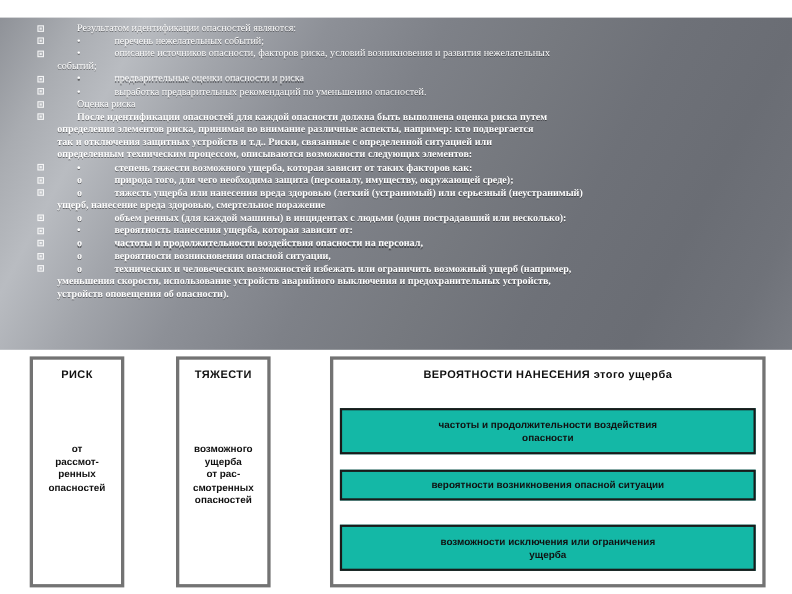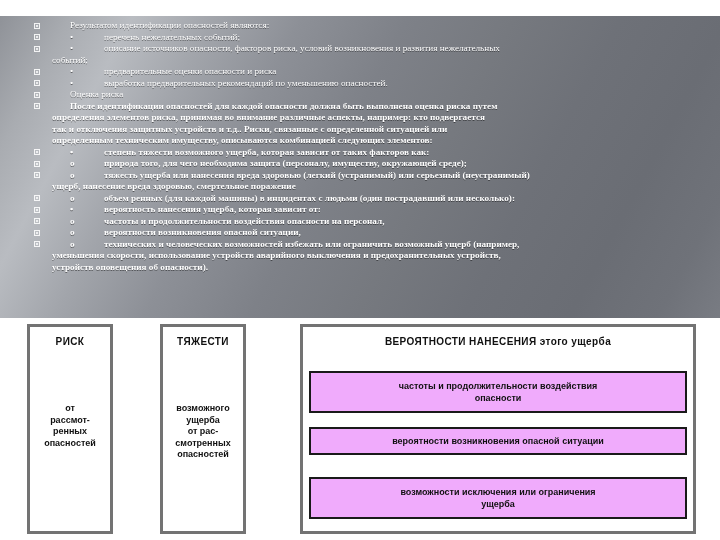--- a/index.html
+++ b/index.html
@@ -159,21 +159,21 @@
     white-space: pre-line;
     padding-left: 44px;
   }
   #conn-depends { left: 113px; top: 95px; width: 47px; }
   #conn-and     { left: 246px; top: 100px; width: 54px; }
 
   .subbox {
     position: absolute;
     box-sizing: border-box;
     border: 2px solid #1a1a1a;
-    background: #f0abfc;
+    background: #14b8a6;
     display: flex;
     align-items: center;
     justify-content: center;
     text-align: center;
     font-family: "Liberation Sans", "DejaVu Sans", sans-serif;
     font-weight: bold;
     font-size: 9px;
     line-height: 12px;
     color: #111111;
     white-space: pre-line;
@@ -225,21 +225,21 @@
           <span class="blt"></span>
           <span class="txt">После идентификации опасностей для каждой опасности должна быть выполнена оценка риска путем</span>
         </div>
         <div class="line cont bold">
           <span class="txt">определения элементов риска, принимая во внимание различные аспекты, например: кто подвергается</span>
         </div>
         <div class="line cont bold">
           <span class="txt">так и отключения защитных устройств и т.д.. Риски, связанные с определенной ситуацией или</span>
         </div>
         <div class="line cont bold">
-          <span class="txt">определенным техническим имуществу, описываются комбинацией следующих элементов:</span>
+          <span class="txt">определенным техническим процессом, описываются возможности следующих элементов:</span>
         </div>
         <div class="line lvl2 bold">
           <span class="blt"></span>
           <span class="mark">•</span>
           <span class="body">степень тяжести возможного ущерба, которая зависит от таких факторов как:</span>
         </div>
         <div class="line lvl3 bold">
           <span class="blt"></span>
           <span class="mark">o</span>
           <span class="body">природа того, для чего необходима защита (персоналу, имуществу, окружающей среде);</span>

